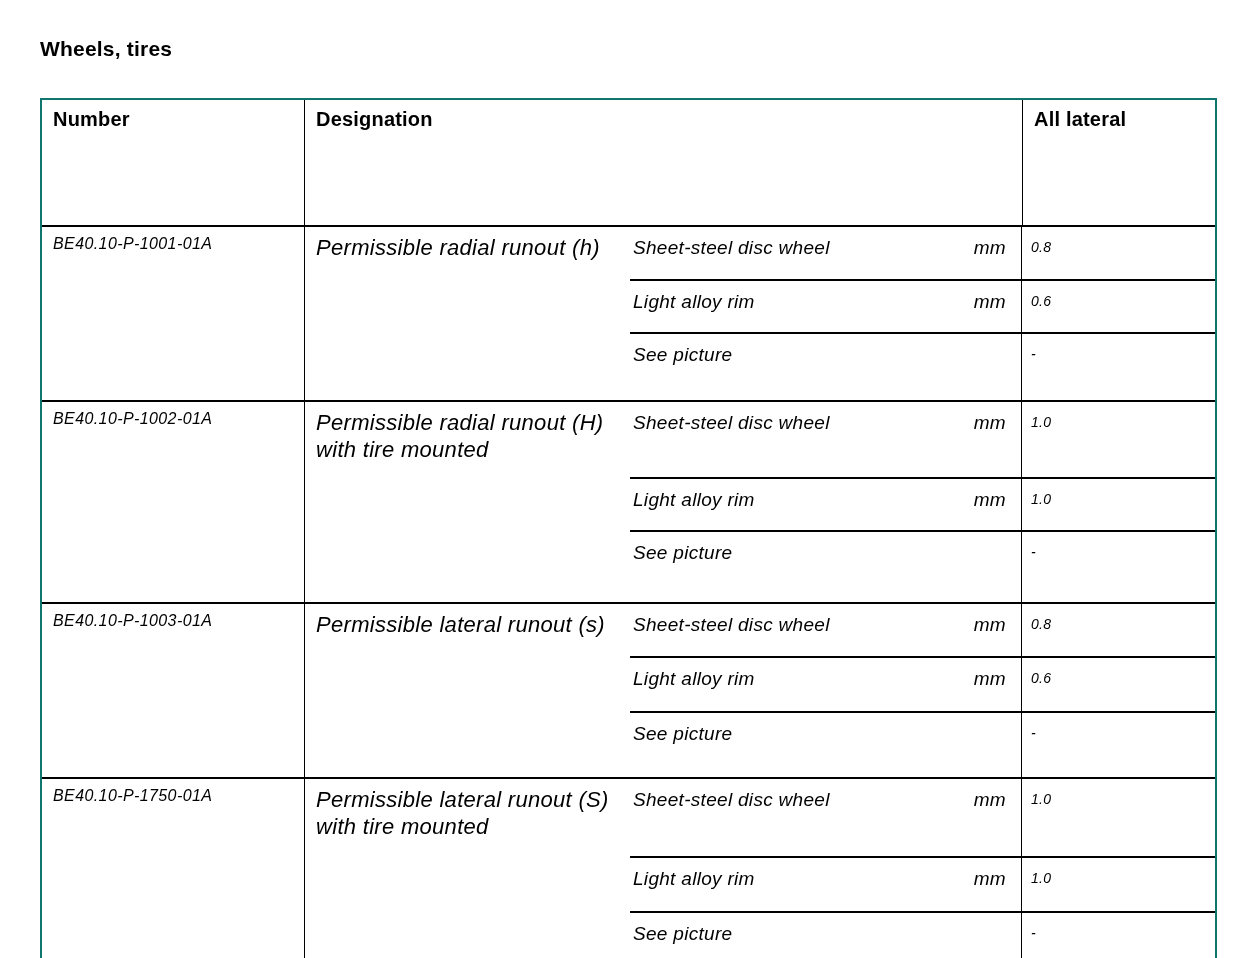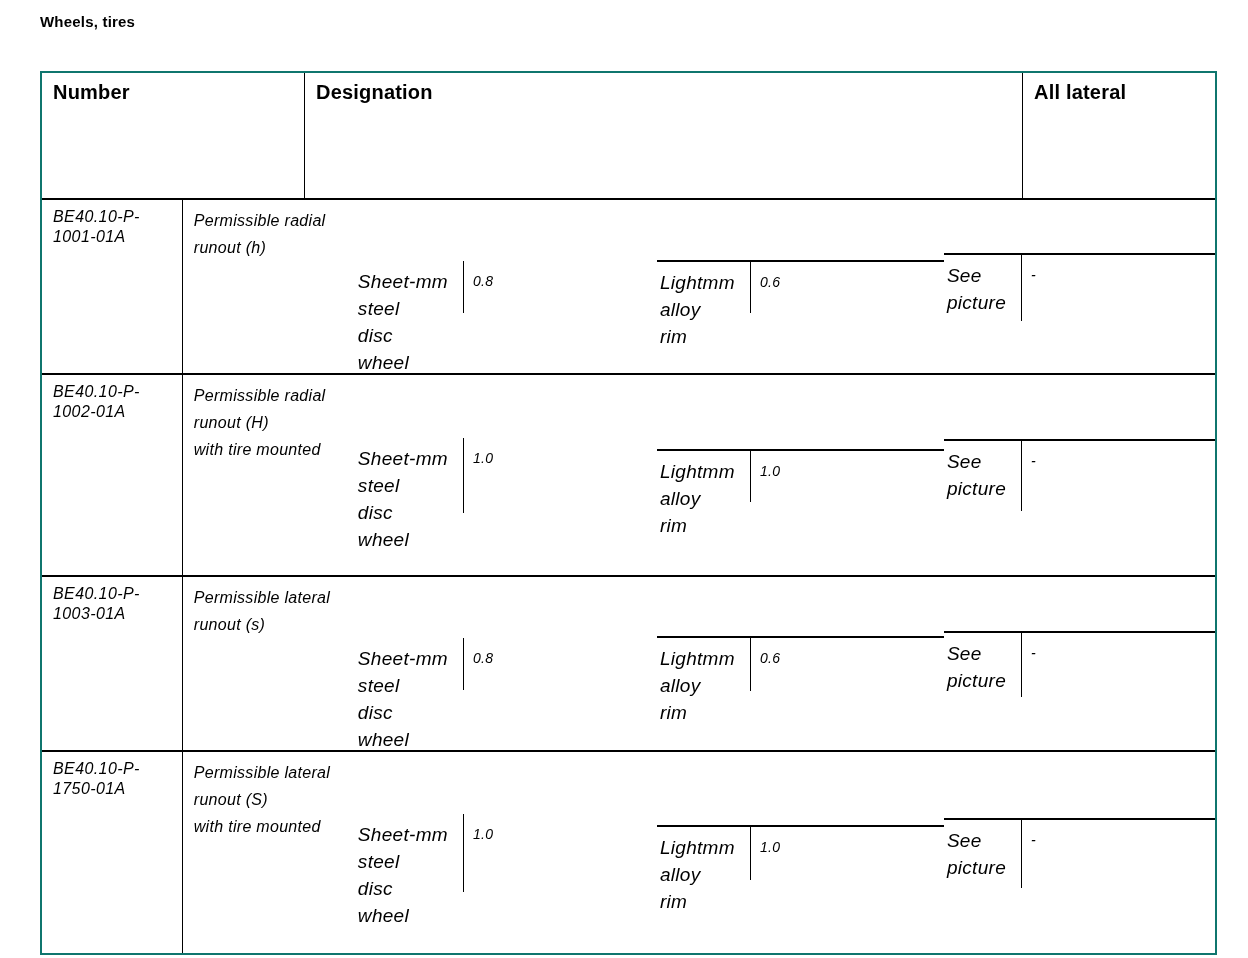--- a/index.html
+++ b/index.html
@@ -16,25 +16,26 @@
   * { box-sizing: border-box; }
 
   .page {
     width: 1248px;
     height: 958px;
     padding-left: 40px;
     padding-top: 11px;
   }
 
   .doc-title {
-    font-size: 15px;
+    font-size: 21px;
     font-weight: bold;
     letter-spacing: 0.2px;
     height: 22px;
     line-height: 22px;
+    margin-top: 27px;
   }
 
   .spec-table {
     margin-top: 38px;
     width: 1177px;
     border: 2px solid #0f766e;
     background: #fff;
   }
 
   
@@ -63,29 +64,28 @@
     width: 263px;
     border-right: 1px solid #000;
     padding: 7px 8px 0 11px;
     font-size: 16px;
     letter-spacing: 0.4px;
     line-height: 20px;
   }
   .c-des {
     width: 325px;
     padding: 7px 10px 0 11px;
-    font-size: 16px;
+    font-size: 22px;
     letter-spacing: 0.3px;
     line-height: 27px;
   }
   .c-subs {
     flex: 1;
     display: flex;
-    flex-direction: row;
-    align-items: center;
+    flex-direction: column;
   }
   .sub {
     display: flex;
     align-items: stretch;
   }
   .sub + .sub { border-top: 2px solid #000; }
   .sub-l {
     flex: 1;
     display: flex;
     justify-content: space-between;

